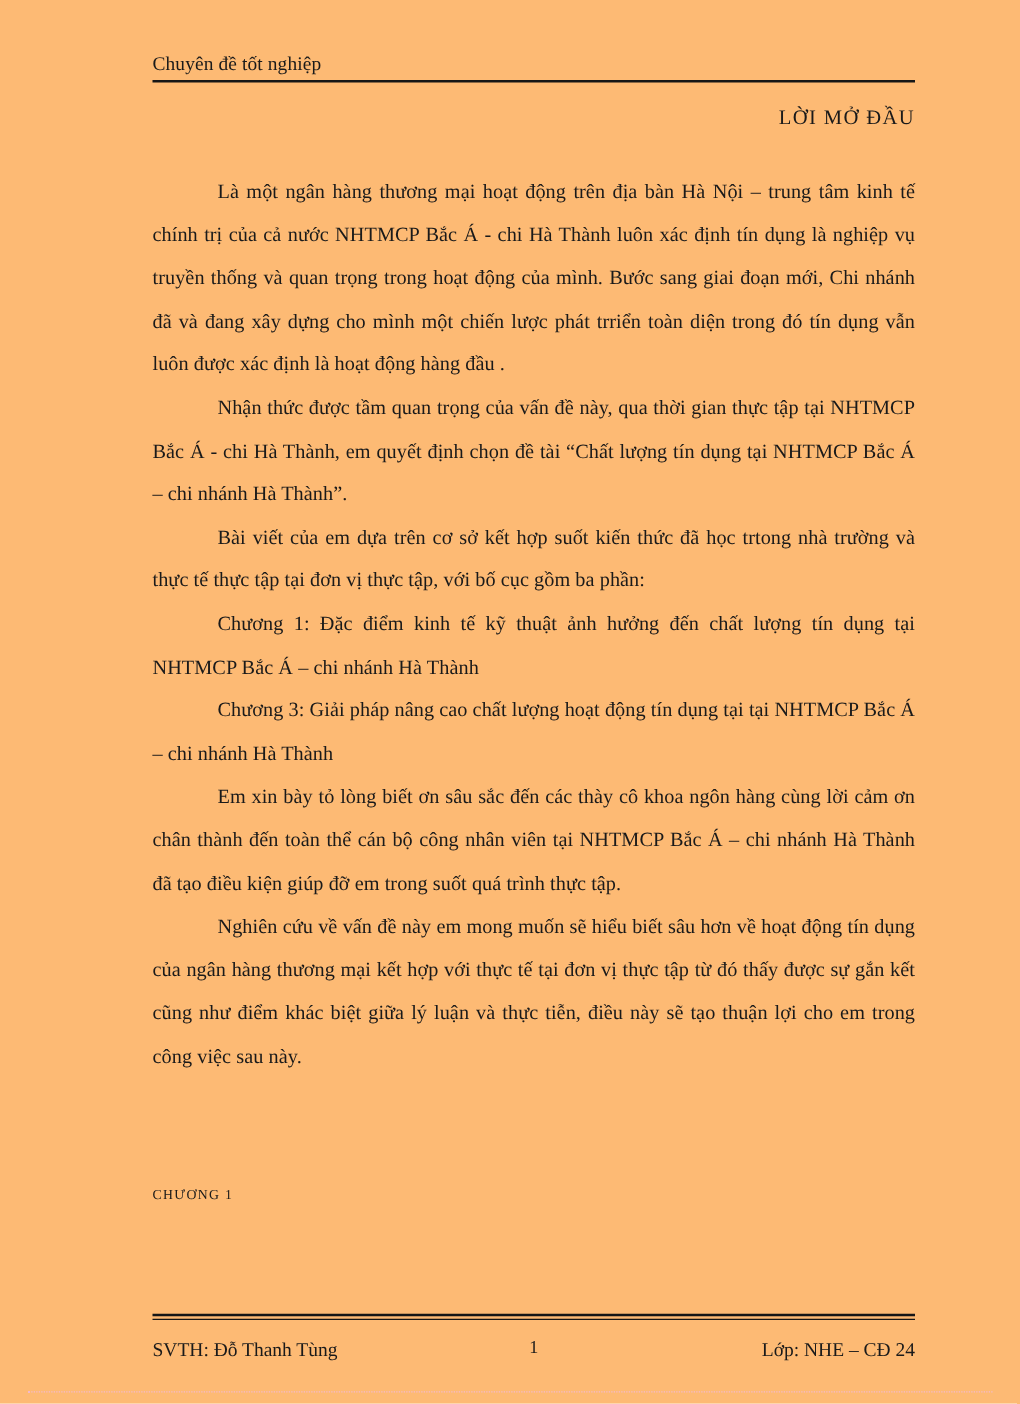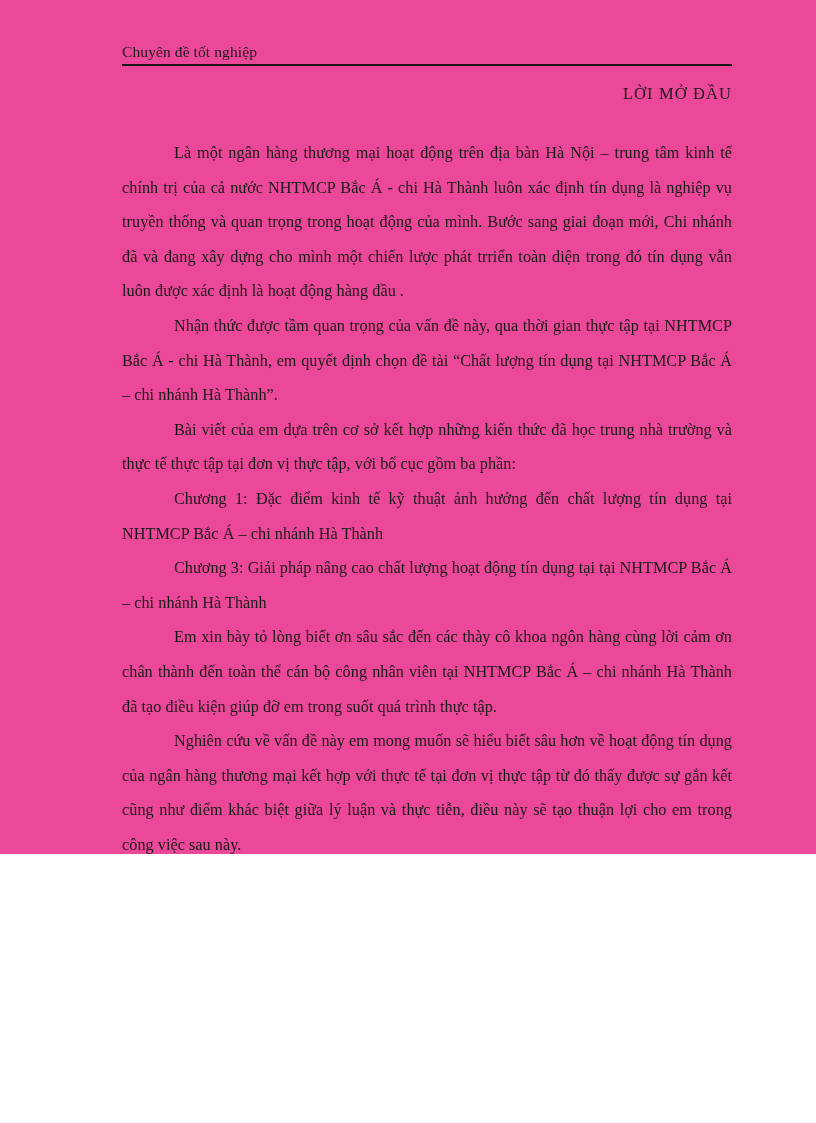--- a/index.html
+++ b/index.html
@@ -7,22 +7,22 @@
     padding: 0;
     background: #ffffff;
   }
   body {
     font-family: "Liberation Serif", "DejaVu Serif", serif;
     color: #1a1a1a;
   }
   .page {
     position: relative;
     width: 816px;
-    height: 854px;
-    background: #ec4899;
+    height: 1123px;
+    background: #fdba74;
     overflow: hidden;
     box-sizing: border-box;
   }
 
   
   .page-header {
     position: absolute;
     left: 122px;
     top: 42px;
     width: 610px;
@@ -139,21 +139,21 @@
   <div class="page-header">
     <div class="header-text">Chuyên đề tốt nghiệp</div>
     <div class="header-rule"></div>
   </div>
 
   <div class="doc-title">LỜI MỞ ĐẦU</div>
 
   <div class="content">
     <p class="para">Là một ngân hàng thương mại hoạt động trên địa bàn Hà Nội – trung tâm kinh tế chính trị của cả nước NHTMCP Bắc Á - chi Hà Thành  luôn xác định tín dụng là nghiệp vụ truyền thống và quan trọng trong hoạt động của mình. Bước sang giai đoạn mới, Chi nhánh đã và đang xây dựng cho mình một chiến lược phát trriển toàn diện trong đó tín dụng vẫn luôn được xác định là hoạt động hàng đầu .</p>
     <p class="para">Nhận thức được tầm quan trọng của vấn đề này, qua thời gian thực tập tại NHTMCP Bắc Á - chi Hà Thành,  em quyết định chọn đề tài “Chất lượng tín dụng tại NHTMCP Bắc Á – chi nhánh Hà Thành”.</p>
-    <p class="para">Bài viết của em dựa trên cơ sở kết hợp những kiến thức đã học trung nhà trường và thực tế thực tập tại đơn vị thực tập, với bố cục gồm ba phần:</p>
+    <p class="para">Bài viết của em dựa trên cơ sở kết hợp suốt kiến thức đã học trtong nhà trường và thực tế thực tập tại đơn vị thực tập, với bố cục gồm ba phần:</p>
     <p class="para">Chương 1: Đặc điểm kinh tế kỹ thuật ảnh hưởng đến chất lượng tín dụng tại NHTMCP Bắc Á – chi nhánh Hà Thành</p>
     <p class="para">Chương 3: Giải pháp nâng cao chất lượng hoạt động tín dụng tại tại NHTMCP Bắc Á – chi nhánh Hà Thành</p>
     <p class="para">Em xin bày tỏ lòng biết ơn sâu sắc đến các thày cô khoa ngôn hàng cùng lời cảm ơn chân thành đến toàn thể cán bộ công nhân viên tại NHTMCP Bắc Á – chi nhánh Hà Thành đã tạo điều kiện giúp đỡ em trong suốt quá trình thực tập.</p>
     <p class="para">Nghiên cứu về vấn đề này em mong muốn sẽ hiểu biết sâu hơn về hoạt động tín dụng của ngân hàng thương mại kết hợp với thực tế tại đơn vị thực tập từ đó thấy được sự gắn kết cũng như điểm khác biệt giữa lý luận và thực tiễn, điều này sẽ tạo thuận lợi cho em trong công việc sau này.</p>
   </div>
 
   <div class="chapter-heading">CHƯƠNG 1</div>
 
   <div class="page-footer">
     <div class="footer-rule-outer"></div>

